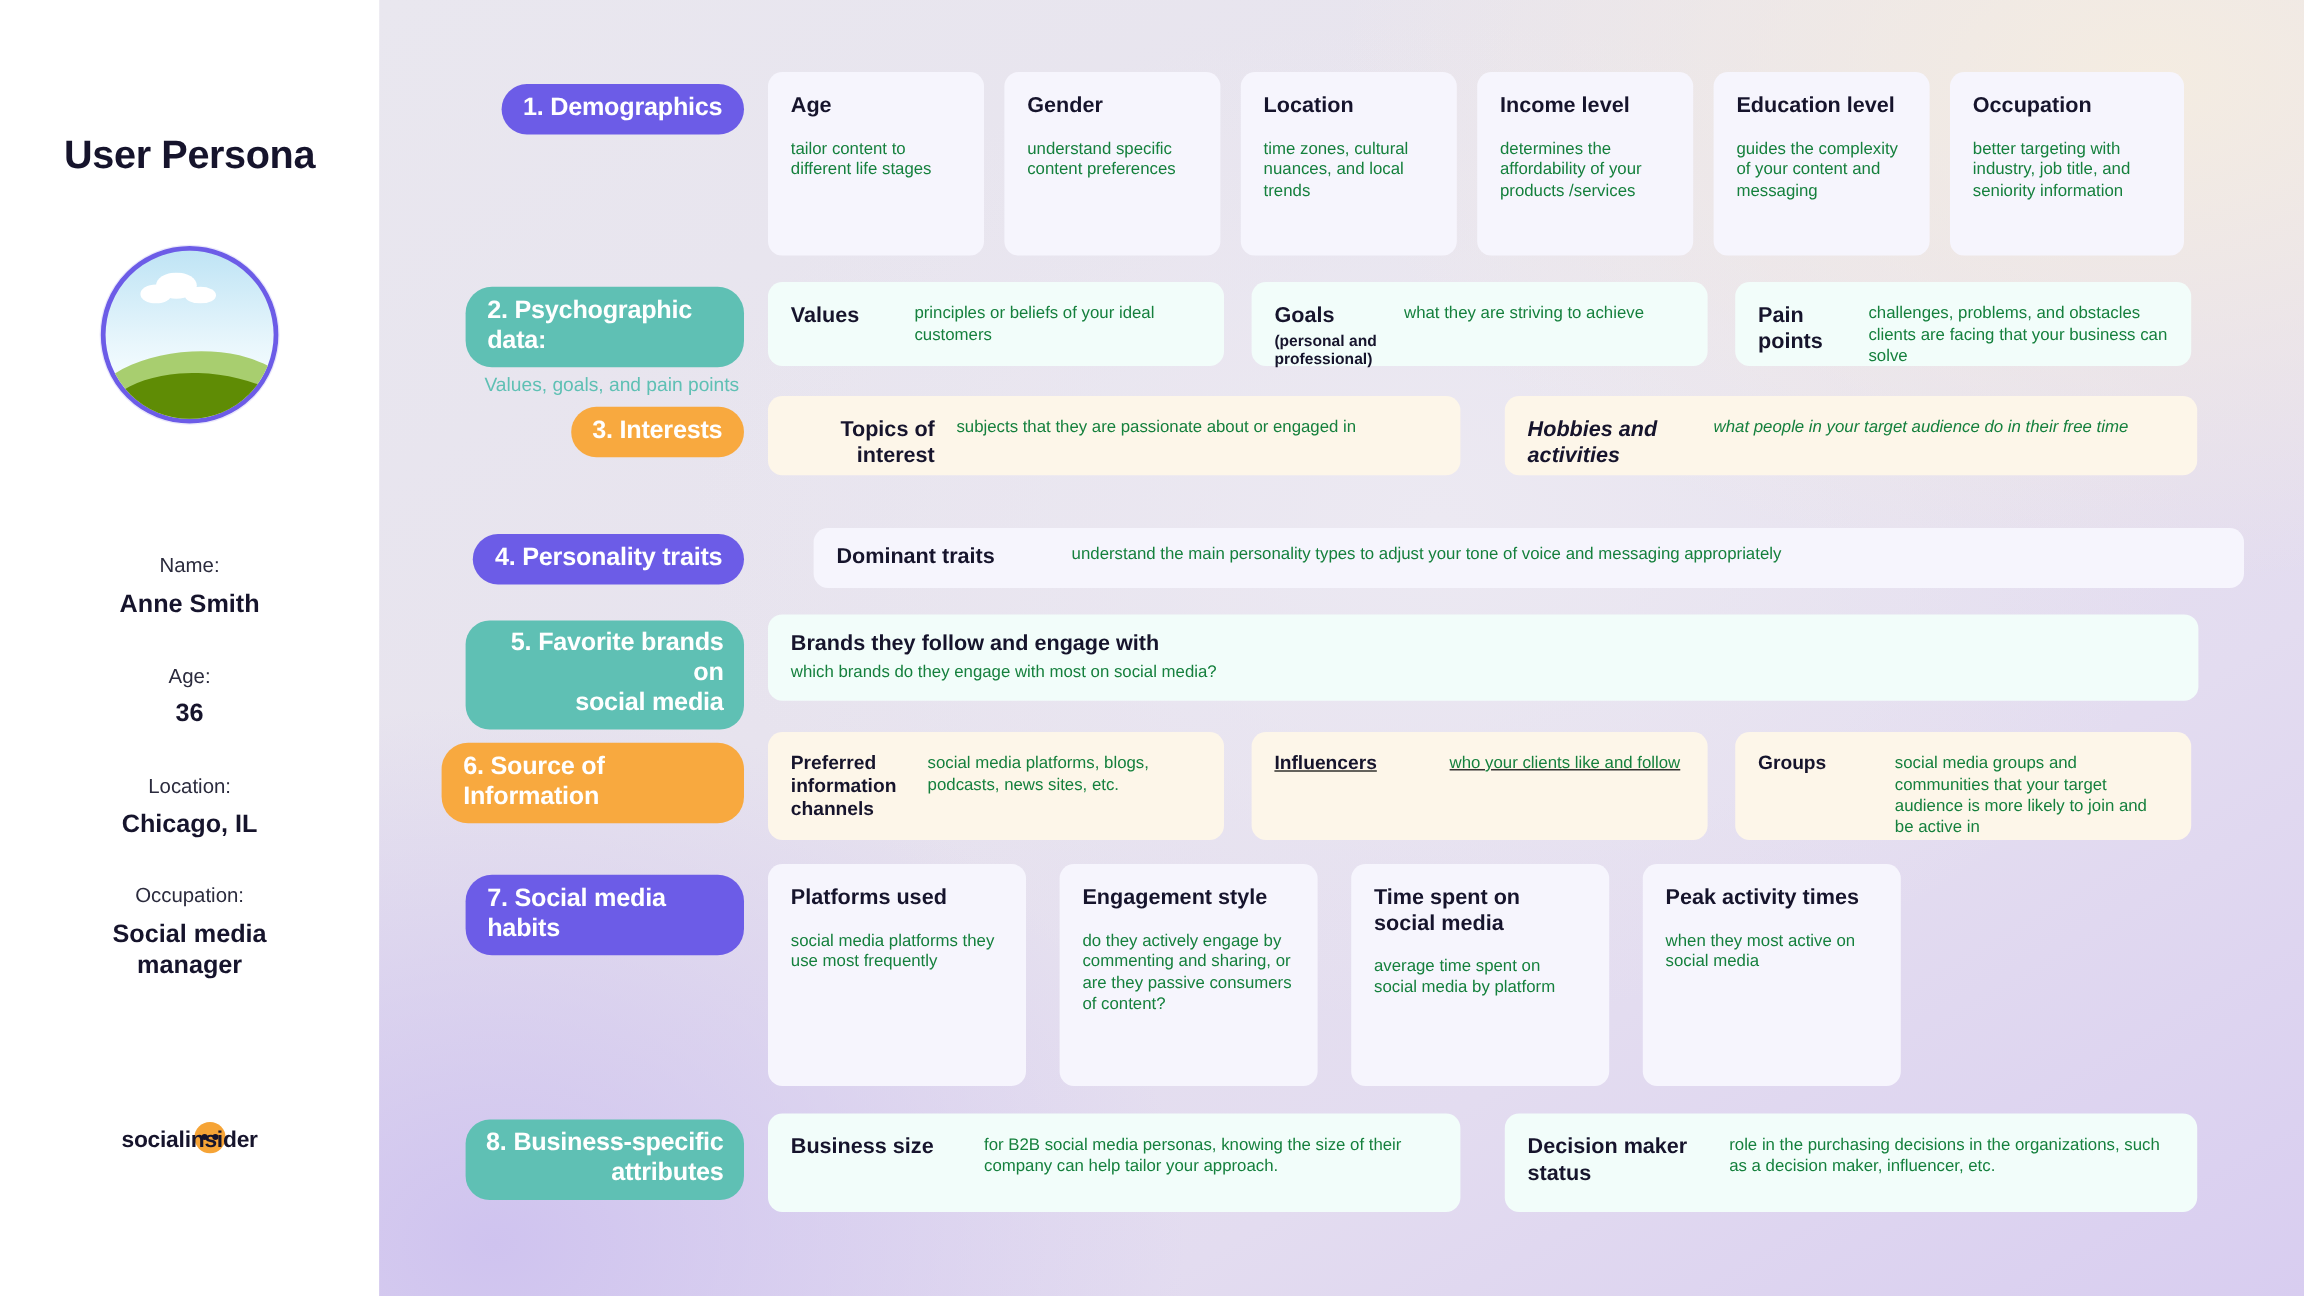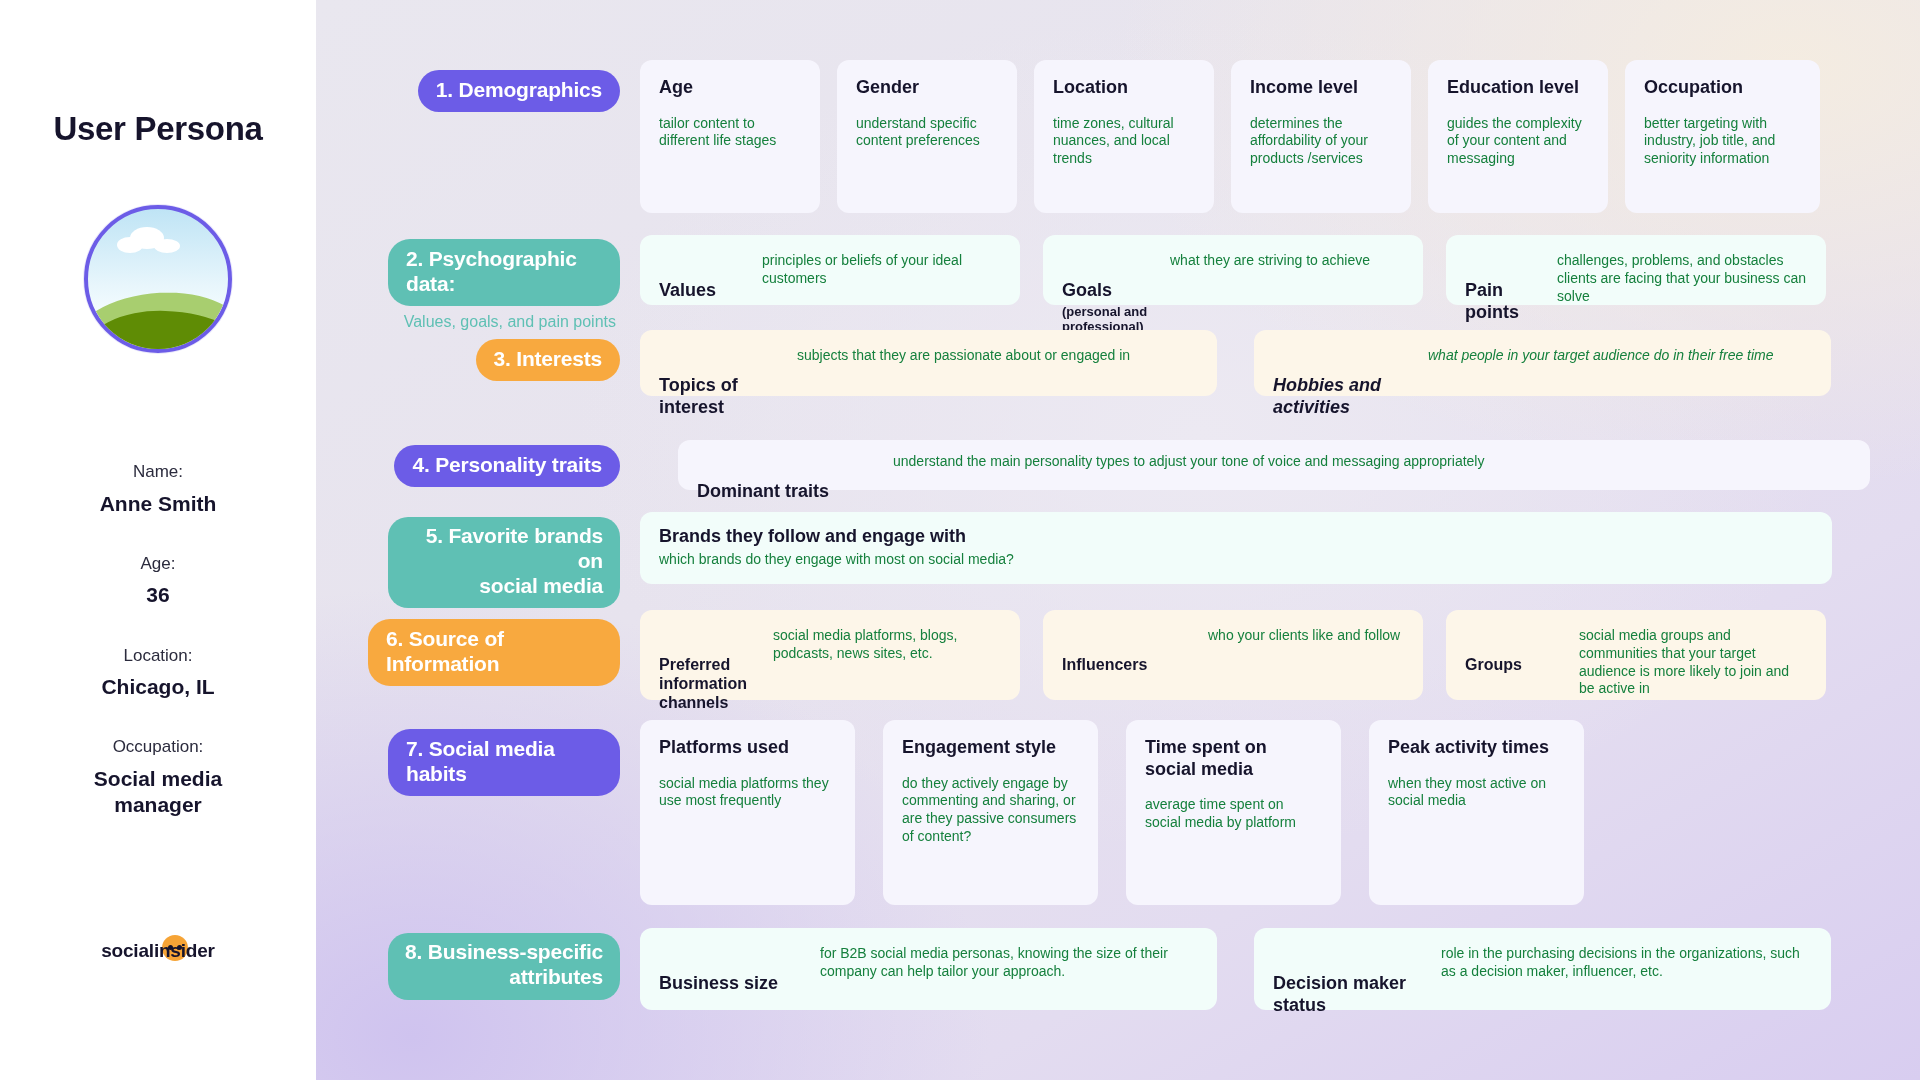--- a/index.html
+++ b/index.html
@@ -111,21 +111,21 @@
     font-size: 18px; font-weight: 700; color: #16142c; line-height: 1.2;
   }
   .card-sub {
     font-size: 13px; font-weight: 700; color: #16142c; line-height: 1.18; margin-top: 2px;
   }
   .card-desc {
     font-size: 14px; color: #15803d; line-height: 1.27; font-weight: 400;
   }
   .card.stacked .card-desc { margin-top: 16px; }
   .card.inline { display: flex; align-items: flex-start; }
-  .card.inline .head { flex: 0 0 auto; margin-top: 28px; }
+  .card.inline .head { flex: 0 0 auto; }
   .card.inline .card-desc { margin-left: 18px; }
   .card.block .card-desc { margin-top: 3px; }
 </style>
 </head>
 <body>
 
 <div class="page">
 
   <aside class="sidebar">
     <h1 class="persona-title">User Persona</h1>
@@ -225,21 +225,21 @@
         </div>
       </div>
     </div>
 
     <div class="row" style="left:72px; top:330px; width:1520px;">
       <div class="label-col" style="width:232px; padding-top:9px;">
         <span class="badge orange">3. Interests</span>
       </div>
       <div style="display:flex; gap:37px; margin-left:20px;">
         <div class="card cream inline" style="width:577px;height:66px;">
-          <div class="head" style="width:120px;">
+          <div class="head" style="width:120px;text-align:right;">
             <div class="card-title">Topics of interest</div>
           </div>
           <div class="card-desc">subjects that they are passionate about or engaged in</div>
         </div>
         <div class="card cream inline" style="width:577px;height:66px;font-style:italic;">
           <div class="head" style="width:137px;">
             <div class="card-title">Hobbies and activities</div>
           </div>
           <div class="card-desc">what people in your target audience do in their free time</div>
         </div>
@@ -277,21 +277,21 @@
       <div class="label-col" style="width:252px; padding-top:9px;">
         <span class="badge orange">6. Source of Information</span>
       </div>
       <div style="display:flex; gap:23px; margin-left:20px;">
         <div class="card cream inline" style="width:380px;height:90px;">
           <div class="head" style="width:96px;">
             <div class="card-title" style="font-size:16px;">Preferred information channels</div>
           </div>
           <div class="card-desc">social media platforms, blogs, podcasts, news sites, etc.</div>
         </div>
-        <div class="card cream inline" style="width:380px;height:90px;">
+        <div class="card cream inline" style="width:380px;height:90px;text-decoration:underline;">
           <div class="head" style="width:128px;">
             <div class="card-title" style="font-size:16px;">Influencers</div>
           </div>
           <div class="card-desc">who your clients like and follow</div>
         </div>
         <div class="card cream inline" style="width:380px;height:90px;">
           <div class="head" style="width:96px;">
             <div class="card-title" style="font-size:16px;">Groups</div>
           </div>
           <div class="card-desc">social media groups and communities that your target audience is more likely to join and be active in</div>

